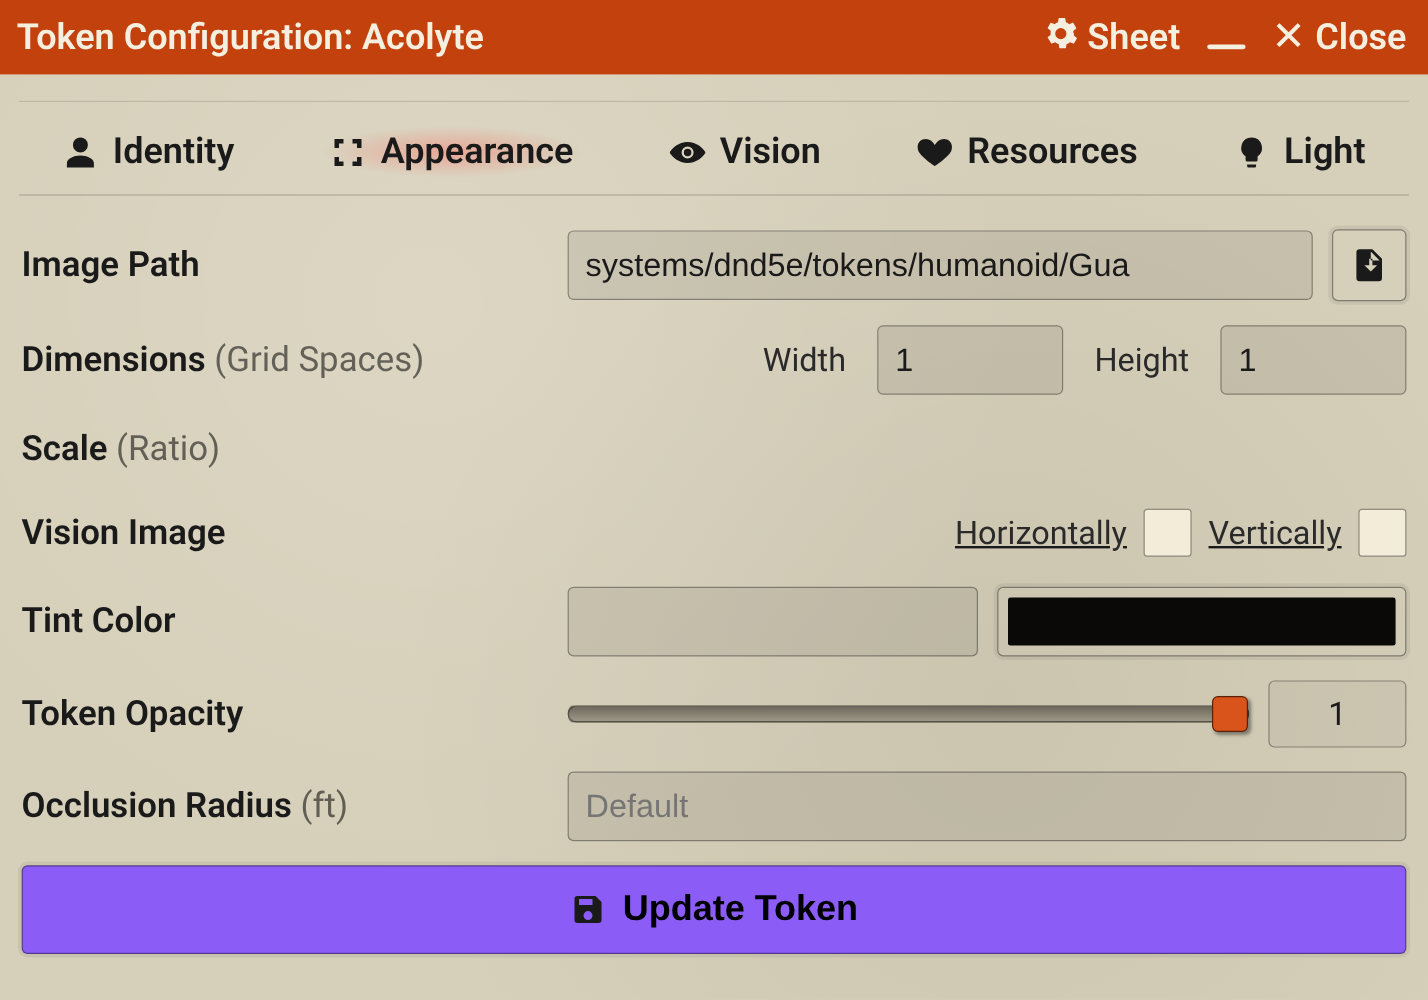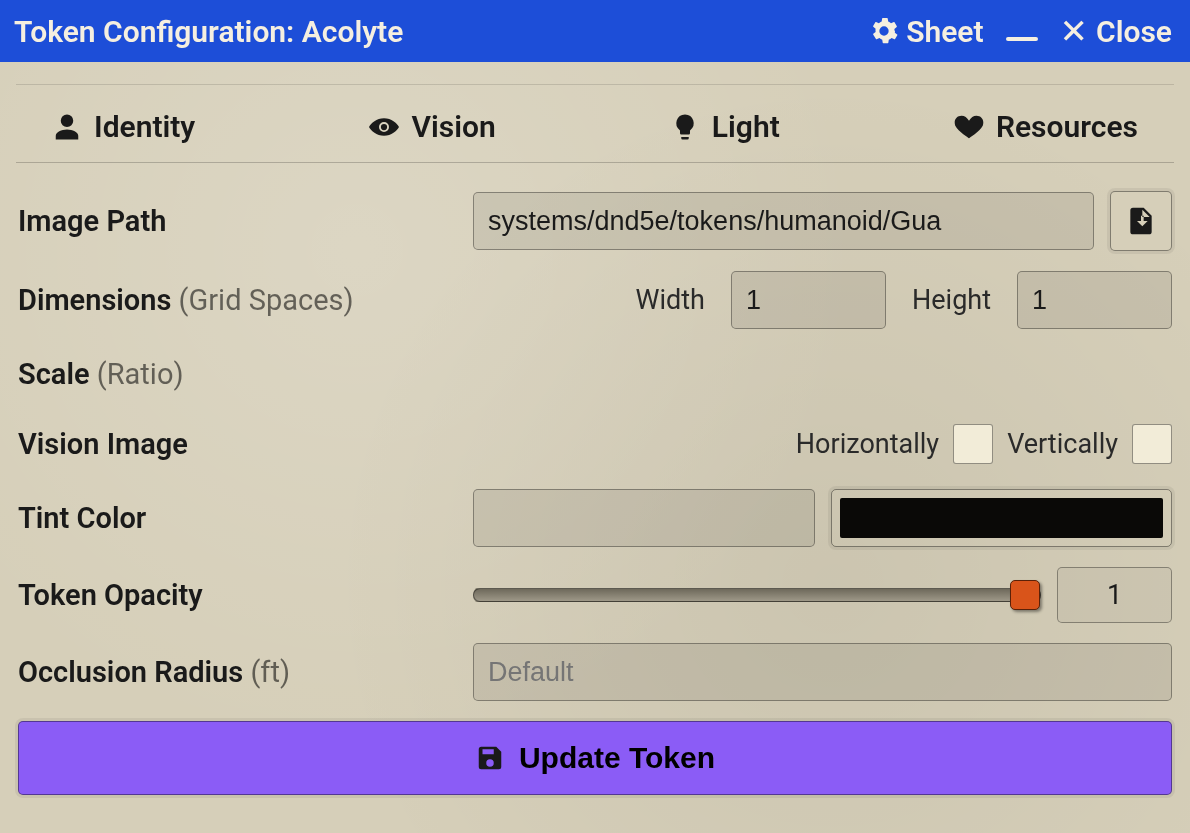--- a/index.html
+++ b/index.html
@@ -8,33 +8,33 @@
     width: 1190px;
     height: 833px;
     background: #d6cfb9;
     background-image: radial-gradient(circle at 30% 30%, rgba(255,255,255,0.15), transparent 50%),
                       radial-gradient(circle at 70% 70%, rgba(0,0,0,0.05), transparent 50%);
     color: #1a1a1a;
     overflow: hidden;
   }
   .titlebar {
     height: 62px;
-    background: #1d4ed8;
+    background: #c2410c;
     color: #f5efe0;
     display: flex;
     align-items: center;
     padding: 0 18px 0 14px;
     font-size: 30px;
     font-weight: 600;
   }
   .titlebar .title-text { flex: 1; }
   .titlebar .tb-actions { display: flex; align-items: center; gap: 22px; }
   .tb-btn {
     display: flex;
-    align-items: center;
+    align-items: flex-start;
     gap: 8px;
     cursor: pointer;
     font-size: 30px;
     font-weight: 600;
   }
   .tb-btn svg { width: 28px; height: 28px; fill: #f5efe0; }
   .minimize-dash {
     width: 32px; height: 4px; background: #f5efe0; border-radius: 2px;
     margin-top: 16px;
   }
@@ -196,21 +196,21 @@
     background: #8b5cf6;
     display: flex; align-items: center; justify-content: center;
     gap: 14px;
     font-size: 30px; font-weight: 600;
     cursor: pointer;
     box-shadow: 0 0 0 3px rgba(0,0,0,0.06);
   }
   .update-btn svg { width: 30px; height: 30px; fill: #1a1a1a; }
 
   .controls.dims { justify-content: flex-end; gap: 26px; }
-  .controls.mirror { justify-content: flex-end; gap: 14px; }
+  .controls.mirror { justify-content: flex-end; gap: 14px; text-decoration: underline; }
 </style>
 </head>
 <body>
 
 <div class="titlebar">
   <span class="title-text">Token Configuration: Acolyte</span>
   <div class="tb-actions">
     <div class="tb-btn">
       <svg viewBox="0 0 24 24">
           <path d="M12 8a4 4 0 100 8 4 4 0 000-8zm9.4 4c0 .5 0 1-.1 1.4l2 1.6c.2.1.2.4.1.6l-1.9 3.3c-.1.2-.4.3-.6.2l-2.4-1a7.5 7.5 0 01-2.4 1.4l-.4 2.6c0 .2-.2.4-.5.4h-3.8c-.2 0-.4-.2-.5-.4l-.4-2.6a7.5 7.5 0 01-2.4-1.4l-2.4 1c-.2.1-.5 0-.6-.2L2.7 15c-.1-.2 0-.5.1-.6l2-1.6c0-.5-.1-1-.1-1.4s0-1 .1-1.4l-2-1.6c-.2-.1-.2-.4-.1-.6l1.9-3.3c.1-.2.4-.3.6-.2l2.4 1A7.5 7.5 0 0110 3.9l.4-2.6c0-.2.2-.4.5-.4h3.8c.2 0 .4.2.5.4l.4 2.6c.9.3 1.7.8 2.4 1.4l2.4-1c.2-.1.5 0 .6.2L23 8c.1.2 0 .5-.1.6l-2 1.6c0 .4.1.9.1 1.4z"></path>
@@ -229,37 +229,43 @@
 
 <div class="body-area">
 
   <div class="tabs">
     <div class="tab">
       <svg viewBox="0 0 24 24">
           <path d="M12 12a5 5 0 100-10 5 5 0 000 10zm0 2c-4.4 0-9 2.2-9 5v3h18v-3c0-2.8-4.6-5-9-5z"></path>
         </svg>
       <span>Identity</span>
     </div>
+    <div class="tab active">
+      <svg viewBox="0 0 24 24">
+          <path d="M3 3h6v3H6v3H3V3zm12 0h6v6h-3V6h-3V3zM3 15h3v3h3v3H3v-6zm15 0h3v6h-6v-3h3v-3z"></path>
+        </svg>
+      <span>Appearance</span>
+    </div>
     <div class="tab">
       <svg viewBox="0 0 24 24">
           <path d="M12 5C6 5 1.7 9 0 12c1.7 3 6 7 12 7s10.3-4 12-7c-1.7-3-6-7-12-7zm0 11a4 4 0 110-8 4 4 0 010 8zm0-6.5a2.5 2.5 0 100 5 2.5 2.5 0 000-5z"></path>
         </svg>
       <span>Vision</span>
     </div>
     <div class="tab">
       <svg viewBox="0 0 24 24">
+          <path d="M12 21s-8.5-5.3-11-10C-.5 6.5 2 3 6 3c2.5 0 4.5 1.5 6 4 1.5-2.5 3.5-4 6-4 4 0 6.5 3.5 5 8-2.5 4.7-11 10-11 10z"></path>
+        </svg>
+      <span>Resources</span>
+    </div>
+    <div class="tab">
+      <svg viewBox="0 0 24 24">
           <path d="M12 2a7 7 0 00-4 12.7V17a1 1 0 001 1h6a1 1 0 001-1v-2.3A7 7 0 0012 2zm-3 18h6v1a1 1 0 01-1 1h-4a1 1 0 01-1-1v-1z"></path>
         </svg>
       <span>Light</span>
-    </div>
-    <div class="tab">
-      <svg viewBox="0 0 24 24">
-          <path d="M12 21s-8.5-5.3-11-10C-.5 6.5 2 3 6 3c2.5 0 4.5 1.5 6 4 1.5-2.5 3.5-4 6-4 4 0 6.5 3.5 5 8-2.5 4.7-11 10-11 10z"></path>
-        </svg>
-      <span>Resources</span>
     </div>
   </div>
 
   <div class="form">
 
     <div class="row">
       <div class="label">Image Path</div>
       <div class="controls">
         <input type="text" class="path-input" value="systems/dnd5e/tokens/humanoid/Gua" style="">
         <div class="icon-btn">

